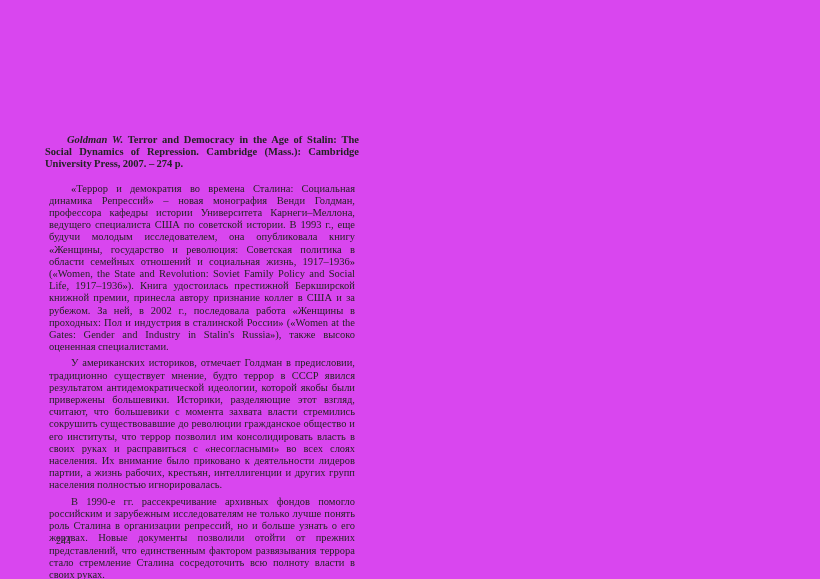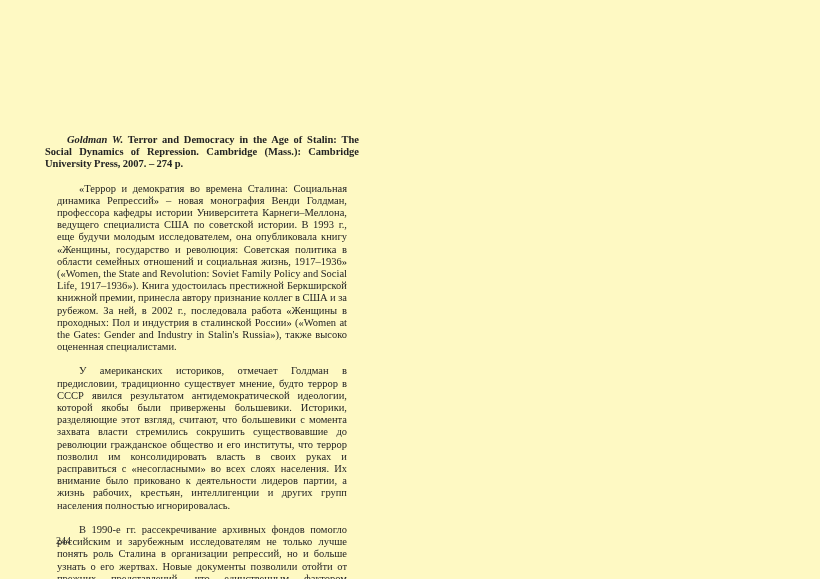--- a/index.html
+++ b/index.html
@@ -11,21 +11,21 @@
     position: relative;
     width: 820px;
     height: 579px;
     overflow: hidden;
     font-family: "Liberation Serif", "DejaVu Serif", serif;
     color: #242424;
   }
   .scan-page {
     position: absolute;
     inset: 0;
-    background: #fef9c3;
+    background: #d946ef;
   }
   .text-block {
     position: absolute;
     left: 45px;
     top: 134px;
     width: 314px;
     font-size: 10.5px;
     line-height: 12.2px;
     text-align: justify;
     text-justify: inter-word;
@@ -35,21 +35,21 @@
   }
   .reference {
     margin: 0 0 12px 0;
     text-indent: 22px;
     font-weight: bold;
   }
   .reference .author {
     font-style: italic;
   }
   .body-para {
-    margin: 12px;
+    margin: 4px;
     text-indent: 22px;
   }
   .folio {
     position: absolute;
     left: 56px;
     top: 535px;
     font-size: 10px;
     line-height: 12px;
     color: #2a2a2a;
   }

